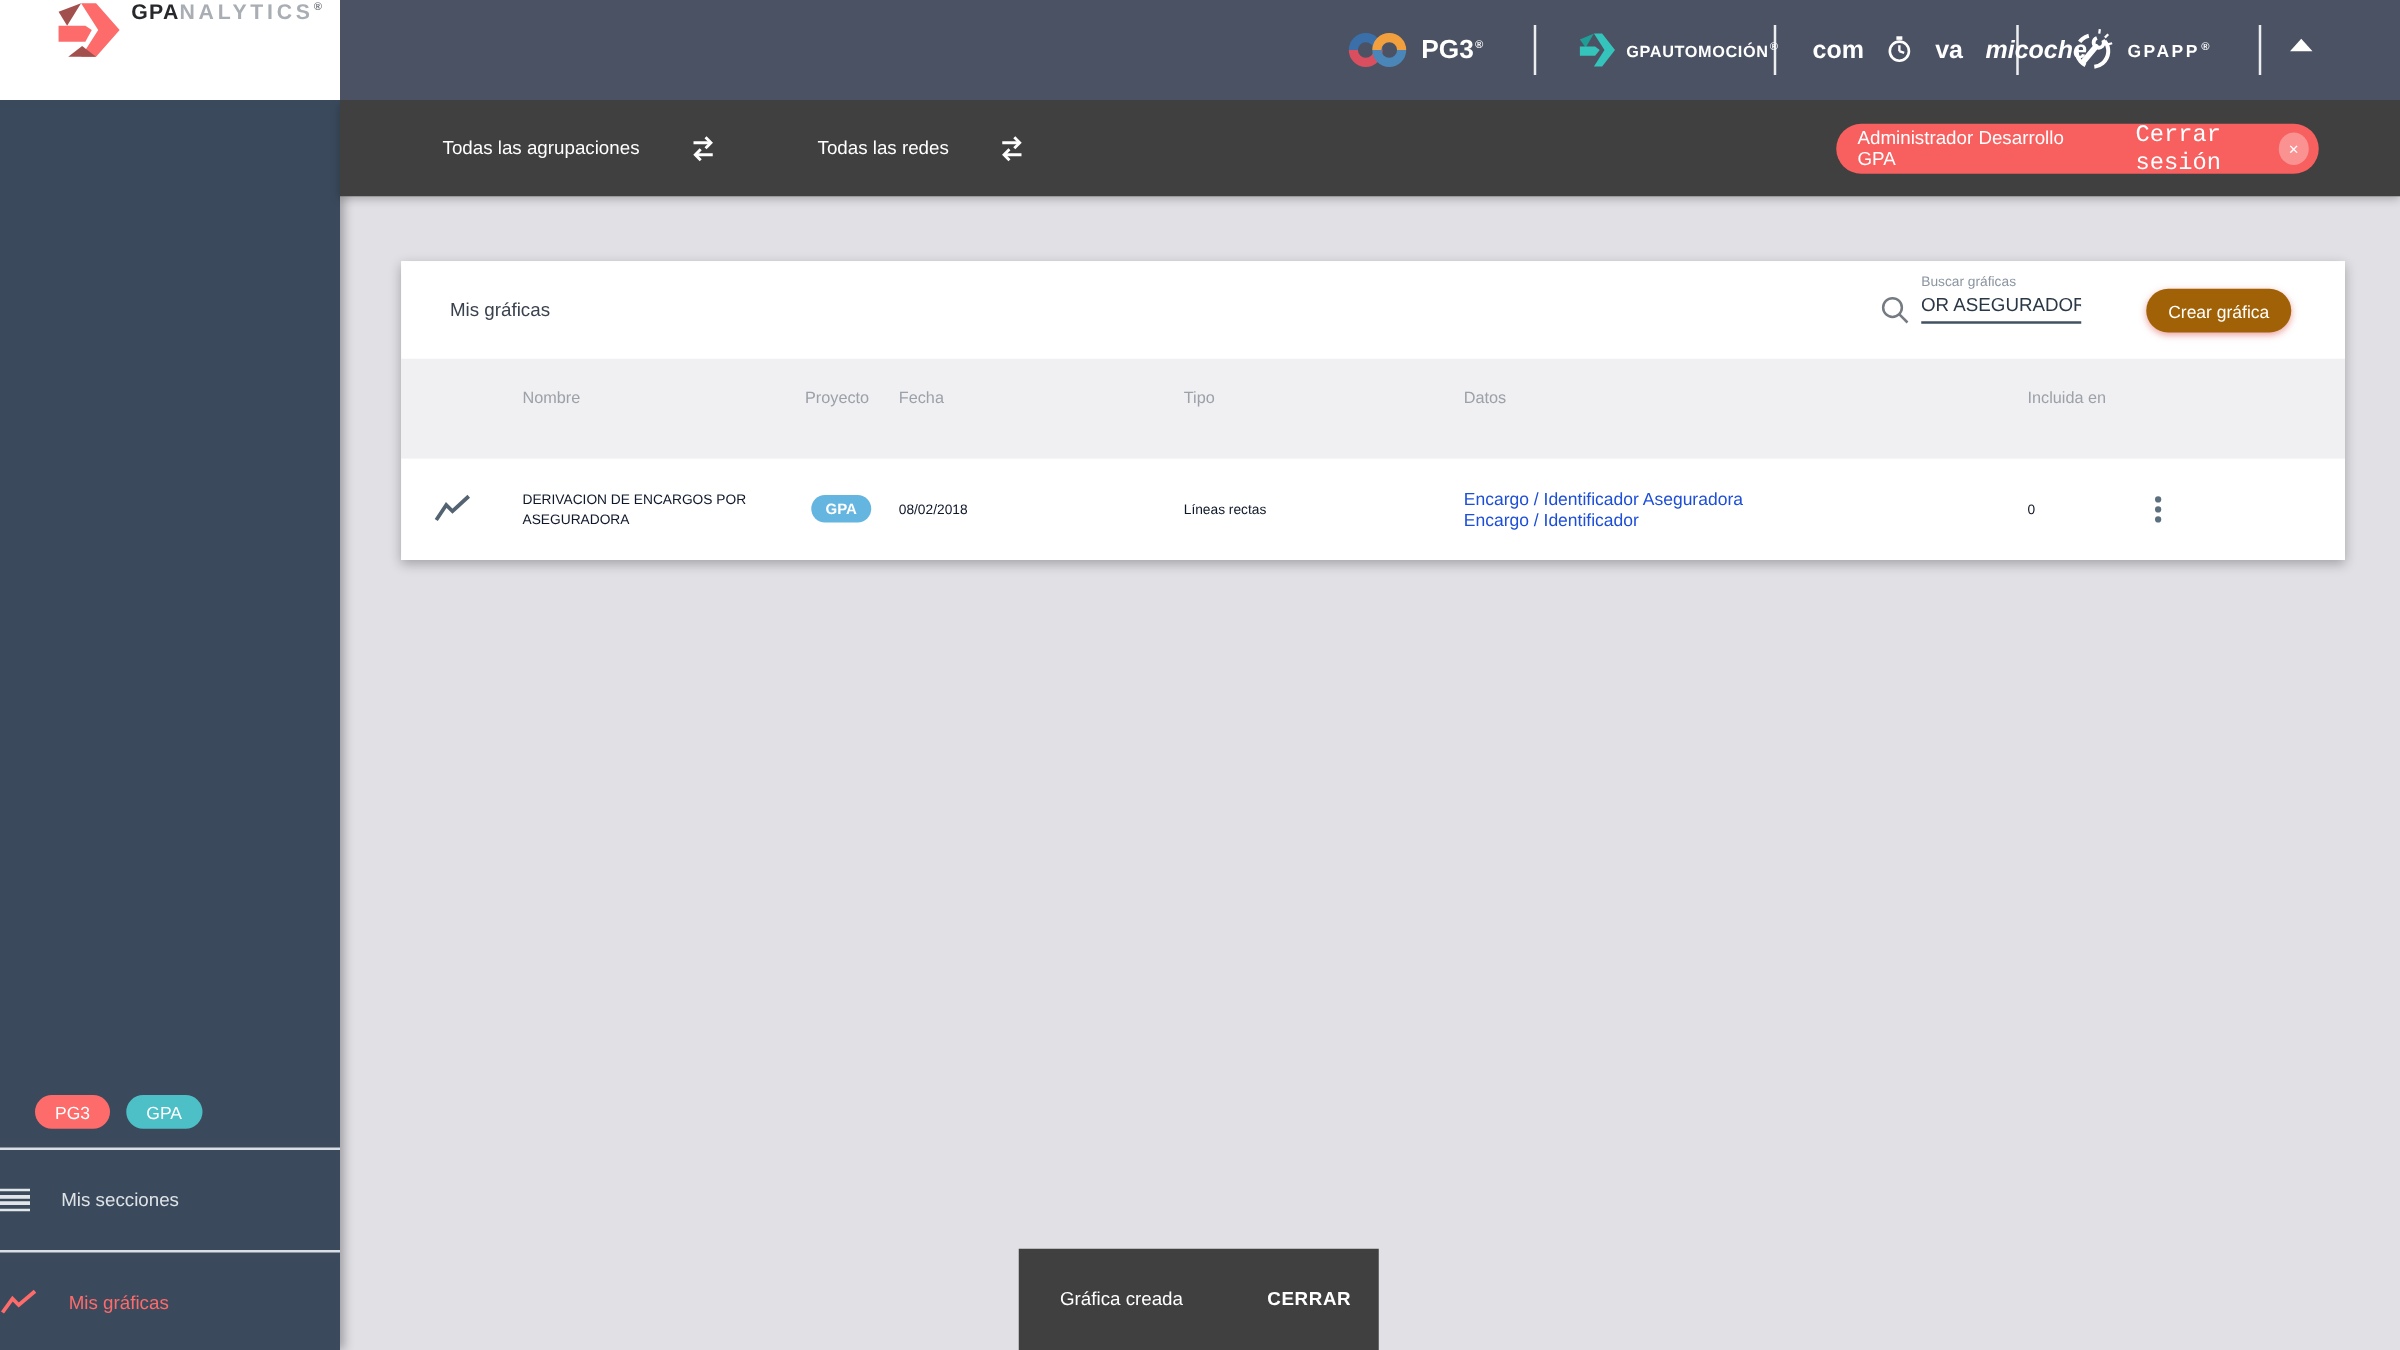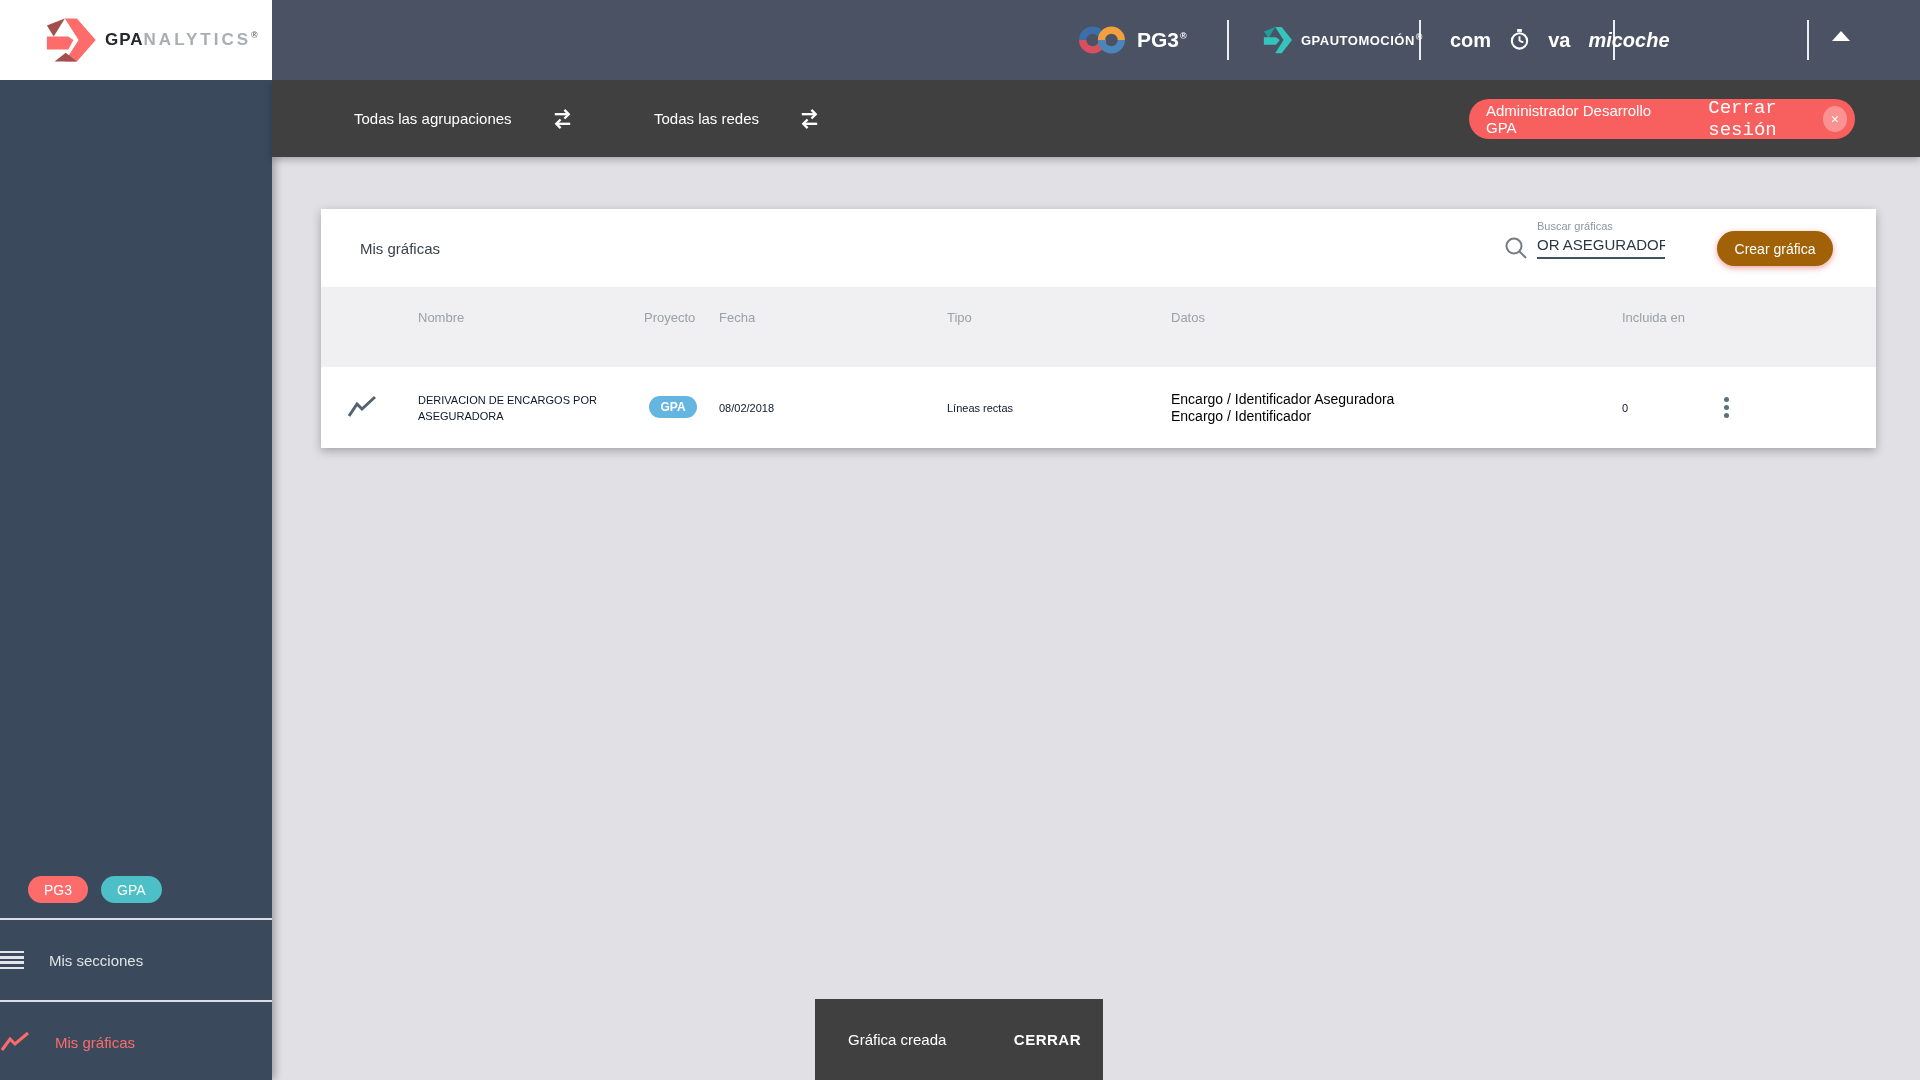--- a/index.html
+++ b/index.html
@@ -5,21 +5,21 @@
   * { box-sizing: border-box; }
   html,body { margin:0; padding:0; }
   body {
     width:1920px; height:1080px; overflow:hidden; position:relative;
     font-family:"Liberation Sans", sans-serif; background:#e1e0e5;
   }
 
   
   .topbar { position:absolute; left:0; top:0; width:1920px; height:80px; background:#4a5263; z-index:30; }
   .logo-box { position:absolute; left:0; top:0; width:272px; height:80px; background:#fff;
-    display:flex; align-items:center; padding-left:44px; gap:9px; cursor:pointer; }
+    display:flex; align-items:flex-start; padding-left:44px; gap:9px; cursor:pointer; }
   .logo-text { font-size:17px; font-weight:bold; color:#26282b; letter-spacing:1px; white-space:nowrap; }
   .logo-text .light { color:#a9aeb4; font-weight:600; letter-spacing:3px; }
   .logo-text sup { font-size:9px; color:#6f7377; font-weight:bold; }
 
   .brand { position:absolute; top:0; height:80px; display:flex; align-items:center; color:#fff; cursor:pointer; }
   .brand sup { font-size:9px; margin-left:1px; }
   .brand-pg3 { left:1078px; gap:11px; font-size:21px; font-weight:bold; }
   .brand-automocion { left:1262px; gap:9px; font-size:13px; font-weight:bold; letter-spacing:0.5px; }
   .brand-comva { left:1450px; gap:18px; font-size:20px; font-weight:bold; }
   .brand-comva .it { font-style:italic; font-weight:600; }
@@ -82,21 +82,21 @@
   .th1 { left:97px; } .th2 { left:323px; } .th3 { left:398px; } .th4 { left:626px; } .th5 { left:850px; } .th6 { left:1301px; }
 
   .trow { position:relative; height:81px; background:#fff; cursor:pointer; }
   .row-icon { position:absolute; left:26px; top:28px; color:#546372; }
   .cell { position:absolute; top:0; height:81px; display:flex; align-items:center; font-size:11px; color:#0f172a; }
   .cell-name { left:97px; width:230px; line-height:16px; }
   .badge-proj { position:absolute; left:328px; top:29px; width:48px; height:22px; border-radius:11px;
     background:#64b5e0; color:#fff; font-size:12px; font-weight:bold;
     display:flex; align-items:center; justify-content:center; }
   .cell-date { left:398px; } .cell-type { left:626px; }
-  .cell-data { left:850px; font-size:14px; color:#000000; line-height:17px; display:flex; align-items:center; }
+  .cell-data { left:850px; font-size:14px; color:#1d4ed8; line-height:17px; display:flex; align-items:center; }
   .cell-incl { left:1301px; }
   .kebab { position:absolute; left:1388px; top:23px; width:34px; height:34px; background:none; border:none;
     display:flex; flex-direction:column; align-items:center; justify-content:center; gap:3px; cursor:pointer; }
   .kebab i { width:5px; height:5px; border-radius:50%; background:#5c6f7e; display:block; }
 
   
   .toast { position:absolute; left:815px; top:999px; width:288px; height:81px; background:#404040;
     display:flex; align-items:center; padding:0 16px 0 33px; color:#fff; z-index:40; }
   .toast-msg { font-size:15px; }
   .toast-action { margin-left:auto; background:none; border:none; color:#fff; font-family:inherit;
@@ -152,20 +152,31 @@
         <rect x="8.5" y="0.5" width="5" height="3" fill="#fff" stroke="none"></rect>
         <circle cx="11" cy="13" r="8" stroke-width="2.2"></circle>
         <path d="M11,13 L11,8 M11,13 L15,14.5" stroke-width="2"></path>
       </svg>
     </span>
     <span>va</span>
     <span class="it">micoche</span>
   </div>
   <div class="vdiv vdiv3"></div>
 
+  <div class="brand brand-gpapp">
+    <span>
+      <svg width="36" height="36" viewBox="0 0 40 40" fill="none" stroke="#fff">
+        <circle cx="20" cy="21" r="14" stroke-width="3.6" stroke-dasharray="30 8 18 6 10 100" transform="rotate(-40 20 21)"></circle>
+        <path d="M13,29 L23,17" stroke-width="5" stroke-linecap="round"></path>
+        <circle cx="25.5" cy="13.5" r="4.5" stroke-width="3.4" stroke-dasharray="19 6"></circle>
+        <path d="M31,9 L34,6 M33.5,15 L37.5,14 M26,5.5 L26.5,1.5" stroke-width="2"></path>
+      </svg>
+    </span>
+    <span><span>GPAPP</span><sup>®</sup></span>
+  </div>
   <div class="vdiv vdiv4"></div>
 
   <button class="collapse-btn">
     <span class="tri-up"></span>
   </button>
 </header>
 
 <aside class="sidebar">
   <div class="badges">
     <span class="badge badge-red">PG3</span>

